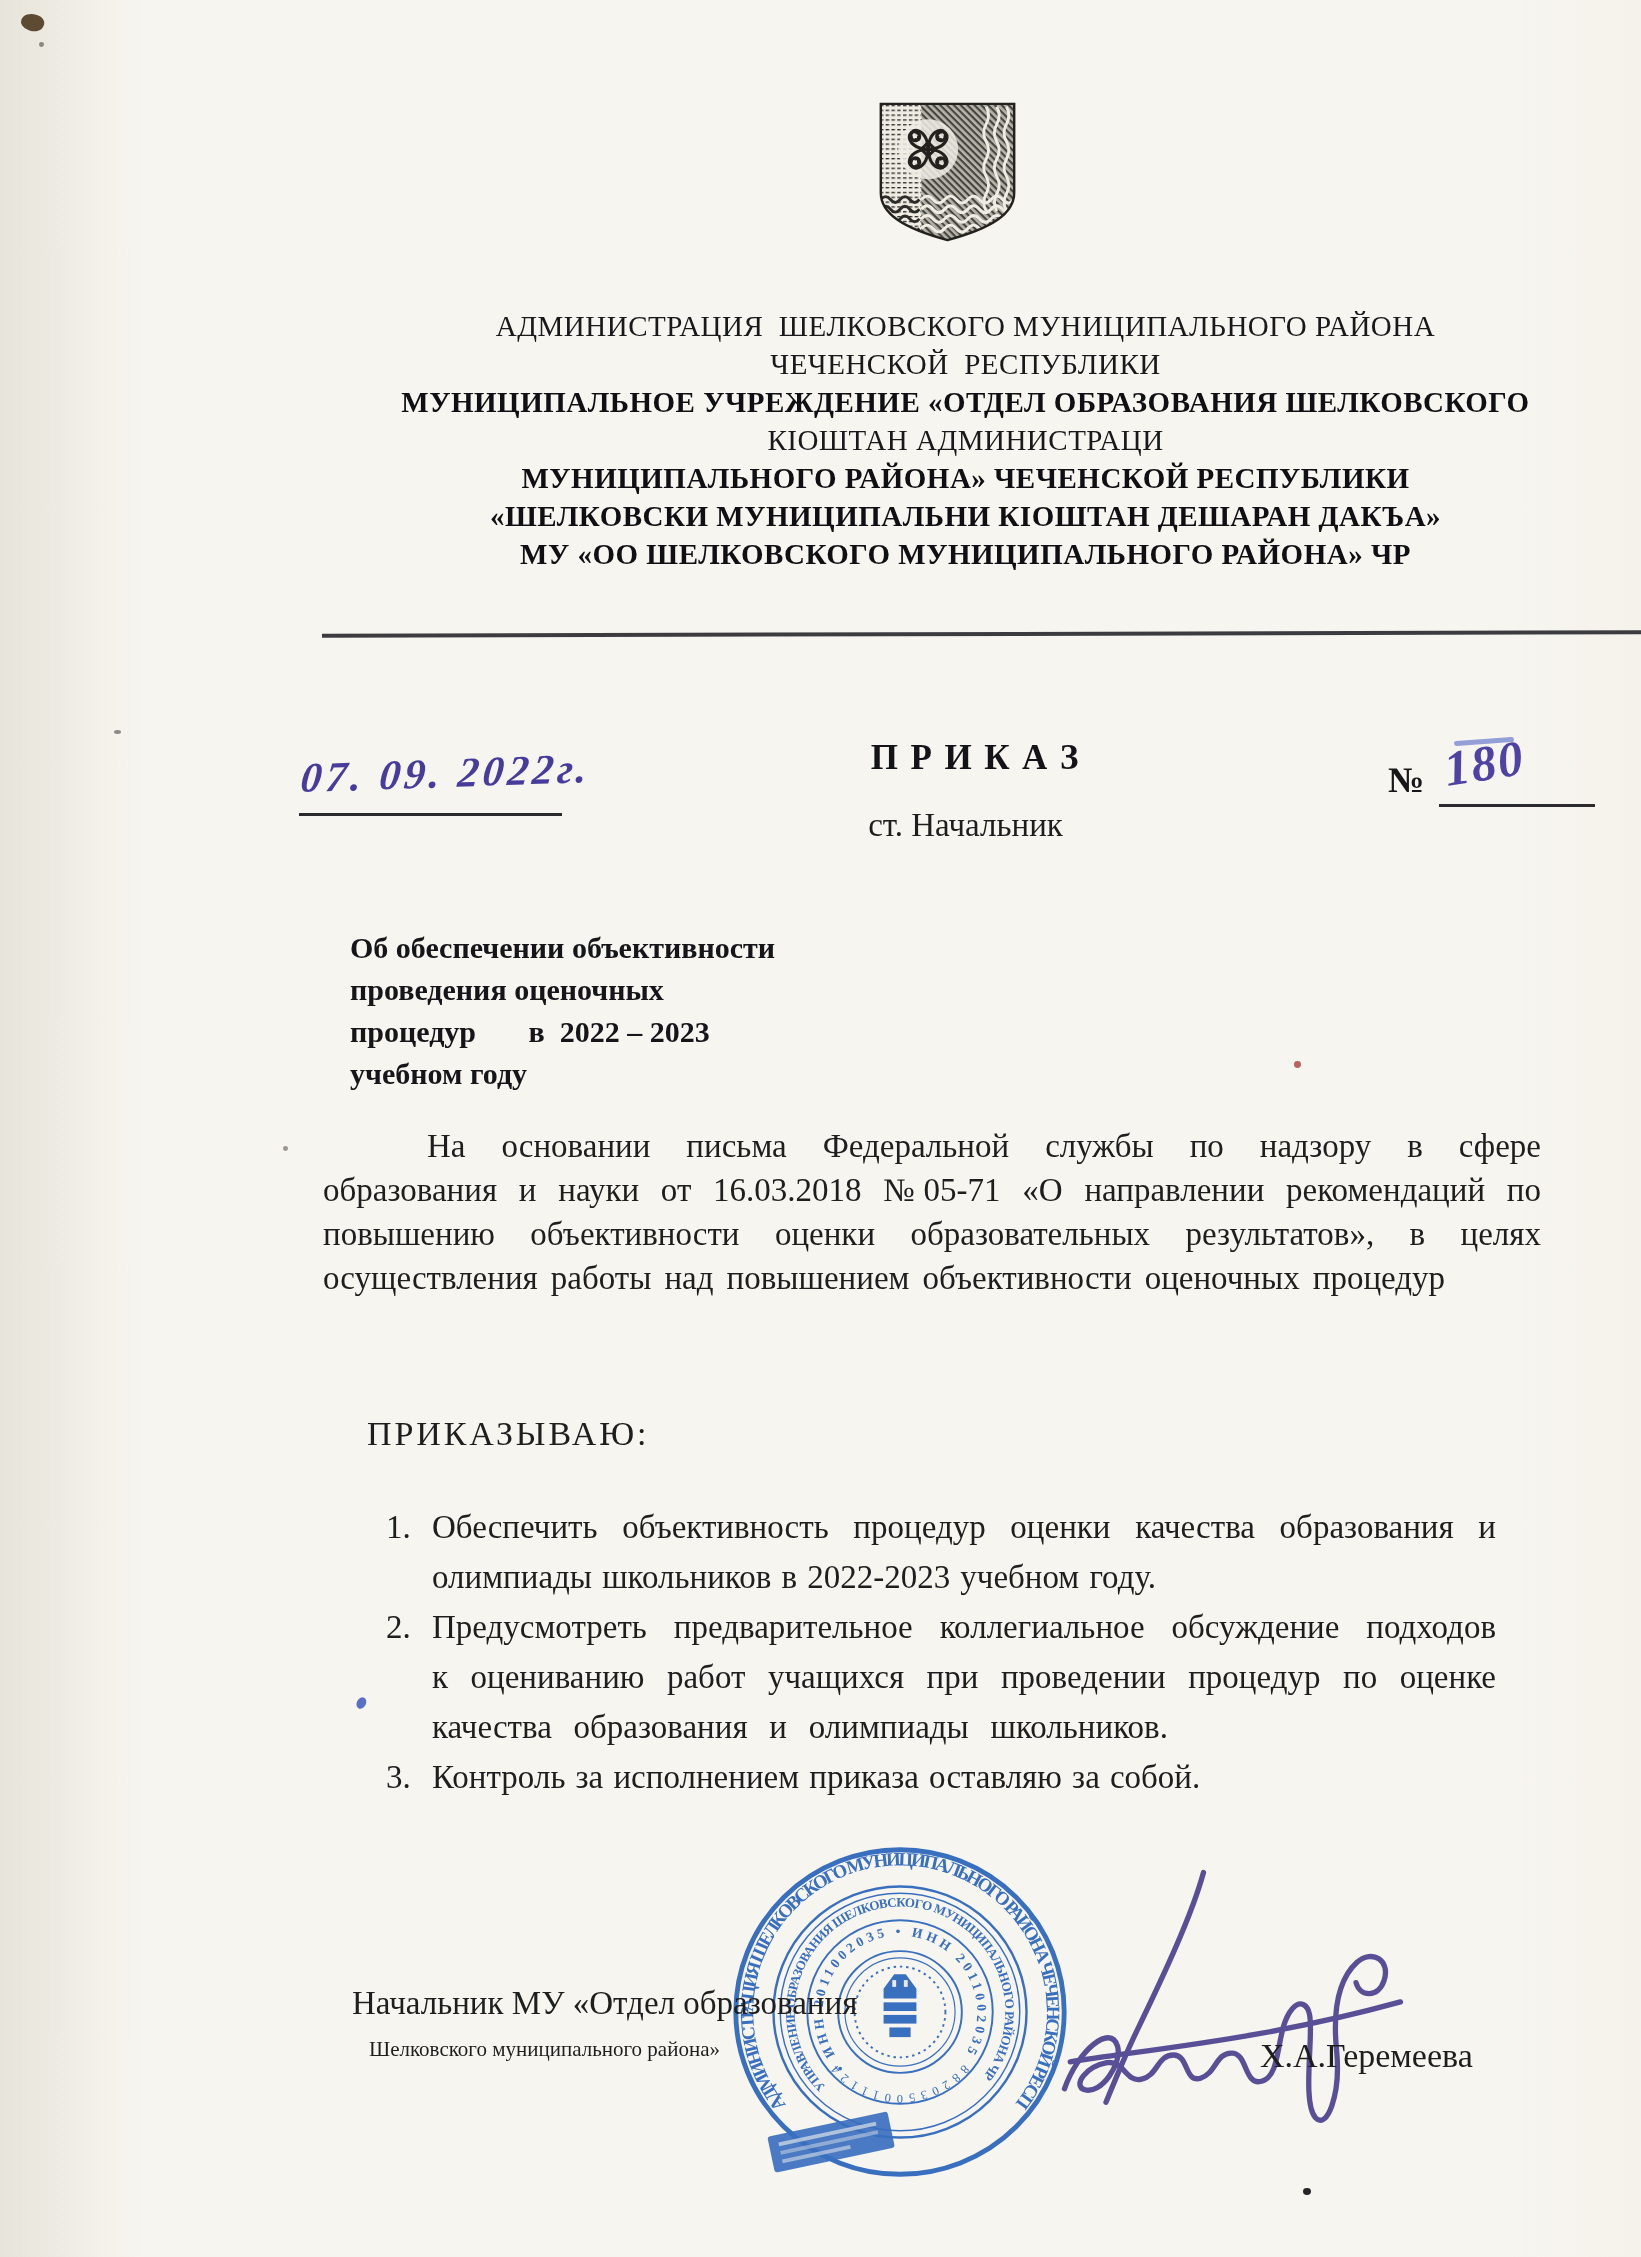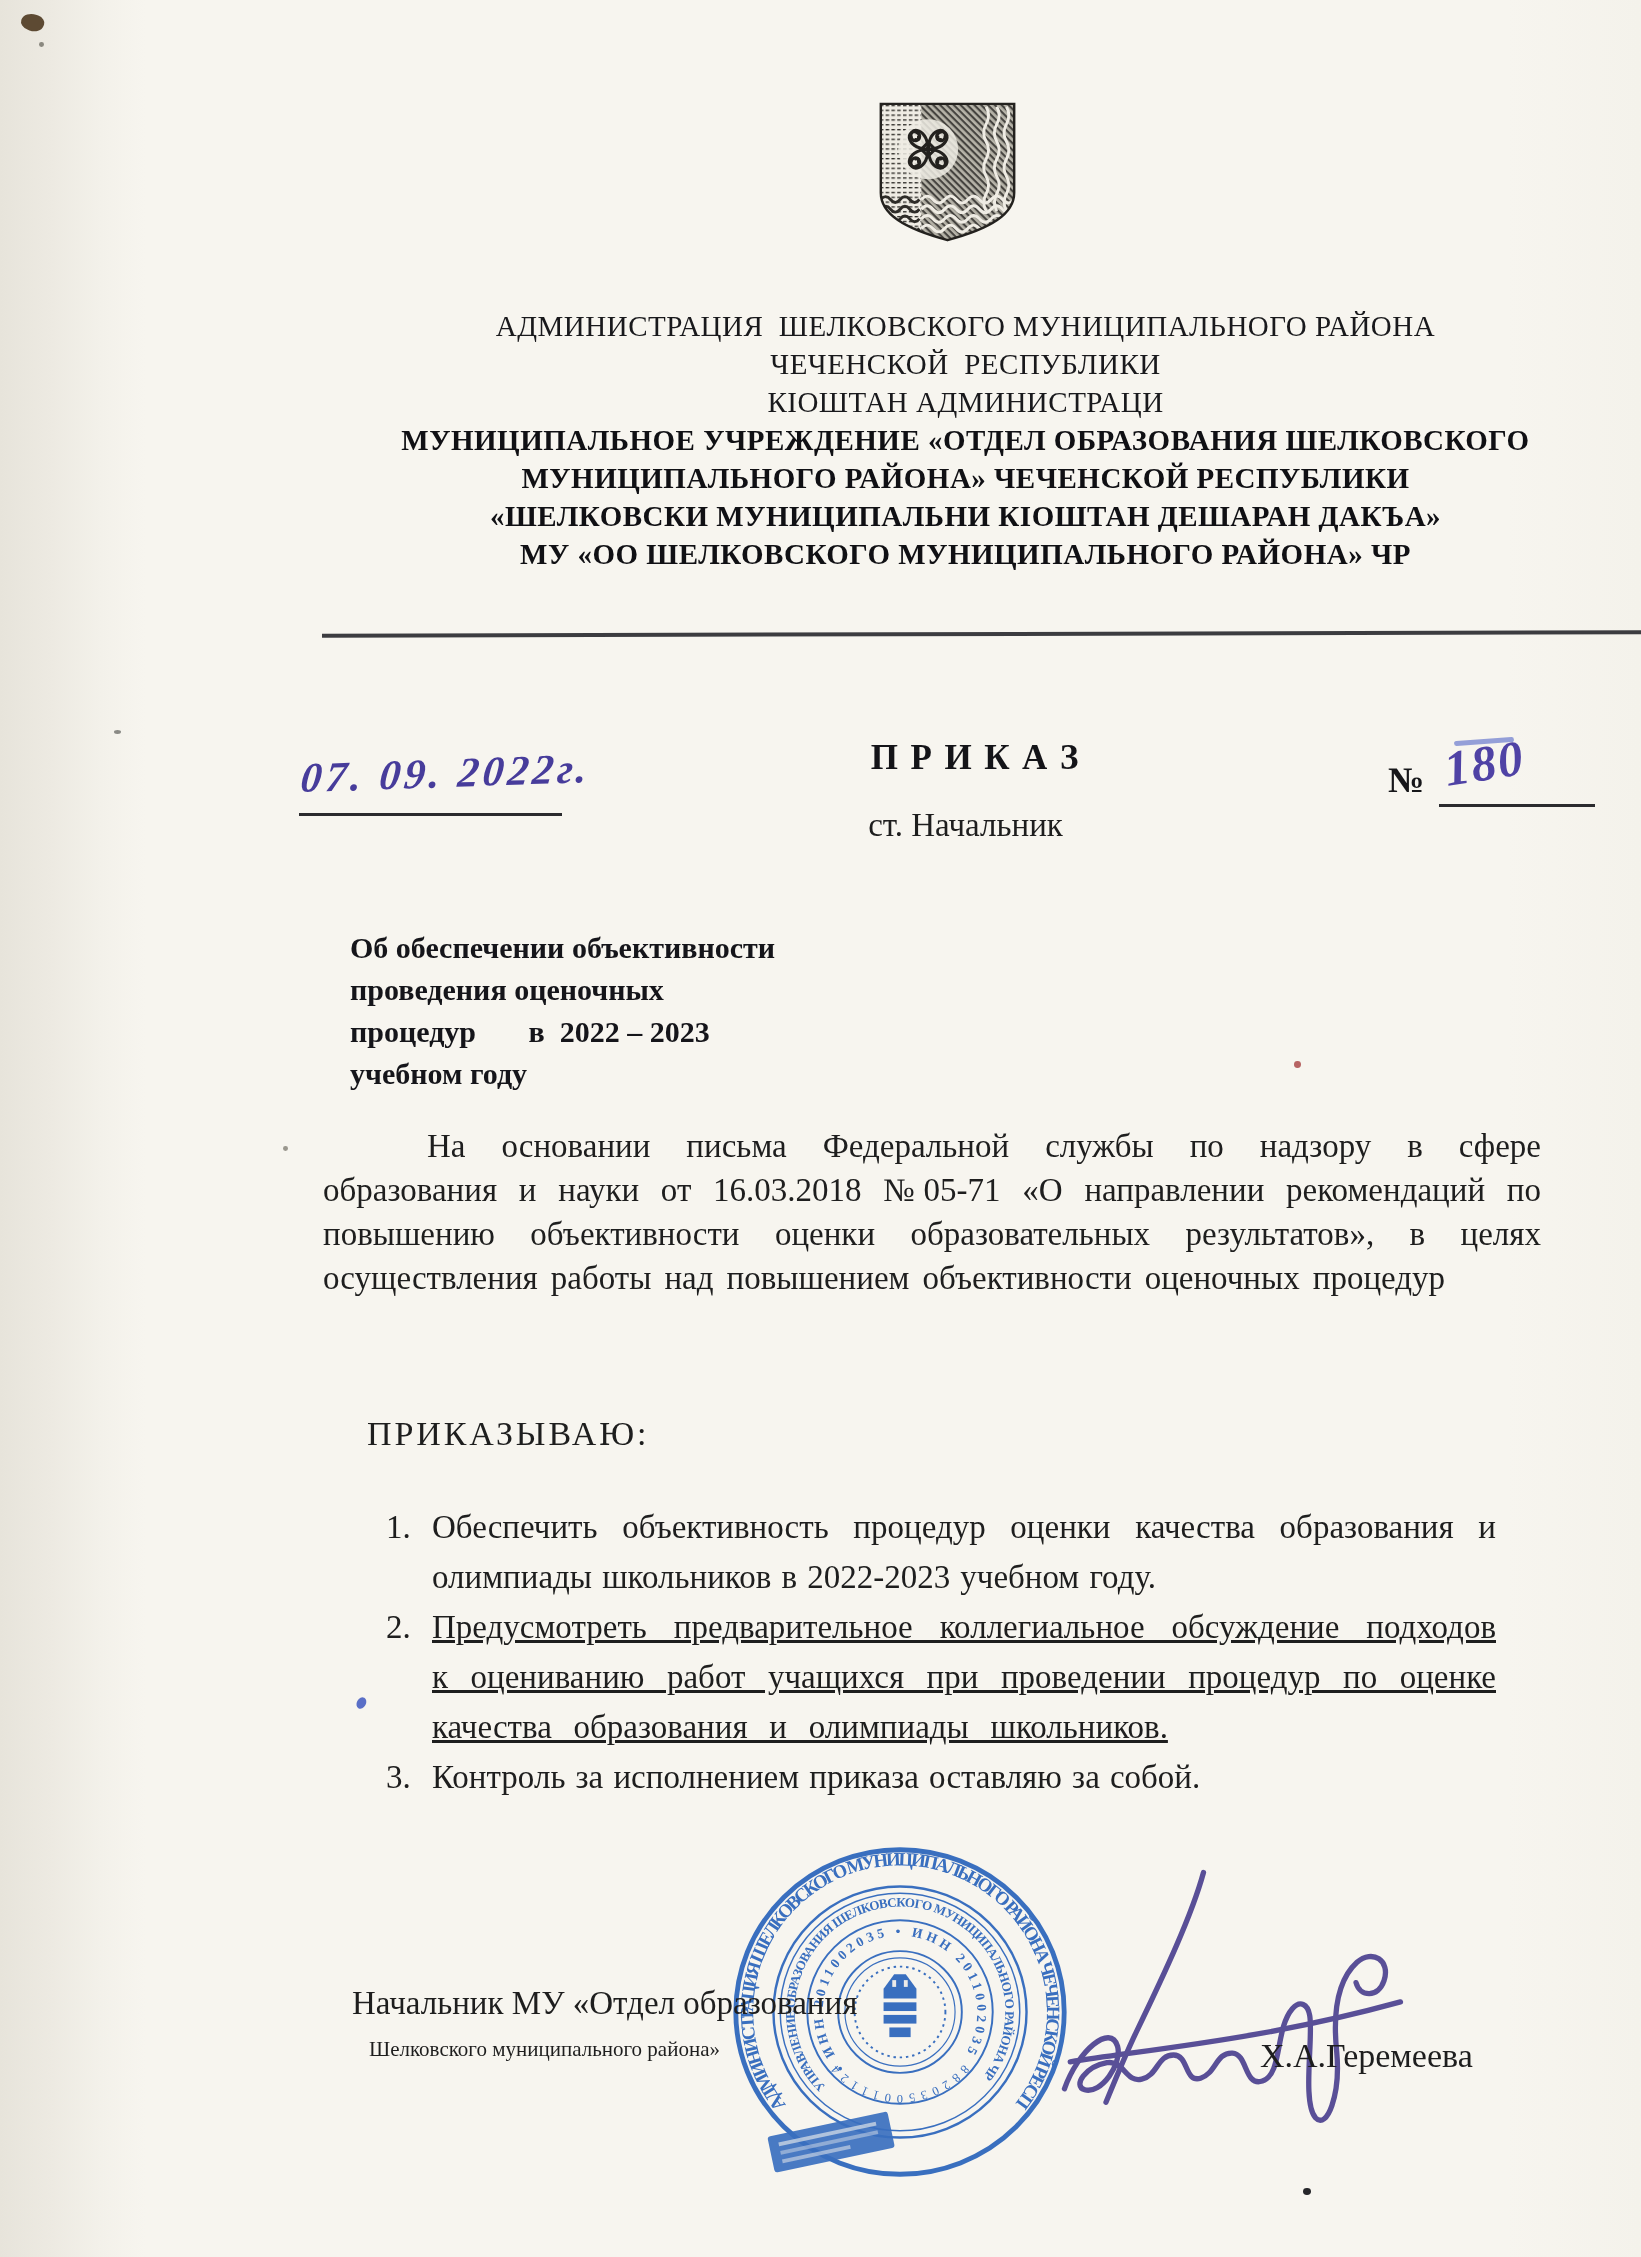--- a/index.html
+++ b/index.html
@@ -27,21 +27,21 @@
   .subject{position:absolute;left:350px;top:927px;width:618px;}
   .subject div{font-weight:bold;font-size:30px;line-height:42px;white-space:pre;color:#15151a;}
   
   .body-par{position:absolute;left:323px;top:1124px;width:1218px;font-size:33px;line-height:44px;text-align:justify;text-indent:104px;word-spacing:4.8px;}
   .directive{position:absolute;top:1415px;left:367px;width:1217px;text-align:left;font-size:34px;letter-spacing:2.9px;}
   
   .order-list{position:absolute;left:386px;top:1502px;width:1110px;}
   .order-item{display:flex;font-size:33px;line-height:50px;}
   .item-num{width:46px;flex:none;}
   .item-text{flex:1;text-align:justify;word-spacing:1.9px;}
-  .order-item:nth-child(2) .item-text{word-spacing:13.5px;text-decoration:underline;}
+  .order-item:nth-child(2) .item-text{word-spacing:13.5px;}
   
   .signoff-1{position:absolute;left:352px;top:1985px;font-size:33px;}
   .signoff-2{position:absolute;left:369px;top:2037px;font-size:21px;}
   .sig-name{position:absolute;left:1260px;top:2037px;font-size:34px;}
   
   .stamp{position:absolute;left:726px;top:1842px;width:348px;height:340px;mix-blend-mode:multiply;opacity:.92;}
   .signature{position:absolute;left:1014px;top:1859px;width:406px;height:280px;mix-blend-mode:multiply;}
   .emblem{position:absolute;left:874px;top:99px;width:147px;height:145px;}
   
   .speck{position:absolute;border-radius:50%;}
@@ -107,22 +107,22 @@
     <use href="#arm" transform="rotate(180)"></use>
     <use href="#arm" transform="rotate(270)"></use>
     <rect x="-5" y="-5" width="10" height="10" transform="rotate(45)"></rect>
   </g>
   <path d="M7,5 H145 V97 C145,119 121,134 76,146 C31,134 7,119 7,97 Z" fill="none" stroke="#23211e" stroke-width="2.5"></path>
 </svg>
 
 <div class="header-block">
   <div class="header-line">АДМИНИСТРАЦИЯ  ШЕЛКОВСКОГО МУНИЦИПАЛЬНОГО РАЙОНА</div>
   <div class="header-line">ЧЕЧЕНСКОЙ  РЕСПУБЛИКИ</div>
+  <div class="header-line bold">МУНИЦИПАЛЬНОЕ УЧРЕЖДЕНИЕ «ОТДЕЛ ОБРАЗОВАНИЯ ШЕЛКОВСКОГО</div>
   <div class="header-line">КІОШТАН АДМИНИСТРАЦИ</div>
-  <div class="header-line bold">МУНИЦИПАЛЬНОЕ УЧРЕЖДЕНИЕ «ОТДЕЛ ОБРАЗОВАНИЯ ШЕЛКОВСКОГО</div>
   <div class="header-line bold">МУНИЦИПАЛЬНОГО РАЙОНА» ЧЕЧЕНСКОЙ РЕСПУБЛИКИ</div>
   <div class="header-line bold">«ШЕЛКОВСКИ МУНИЦИПАЛЬНИ КІОШТАН ДЕШАРАН ДАКЪА»</div>
   <div class="header-line bold">МУ «ОО ШЕЛКОВСКОГО МУНИЦИПАЛЬНОГО РАЙОНА» ЧР</div>
 </div>
 
 <div class="rule"></div>
 
 <div class="title">П Р И К А З</div>
 <div class="date-script">07. 09. 2022г.</div>
 <div class="date-underline"></div>

